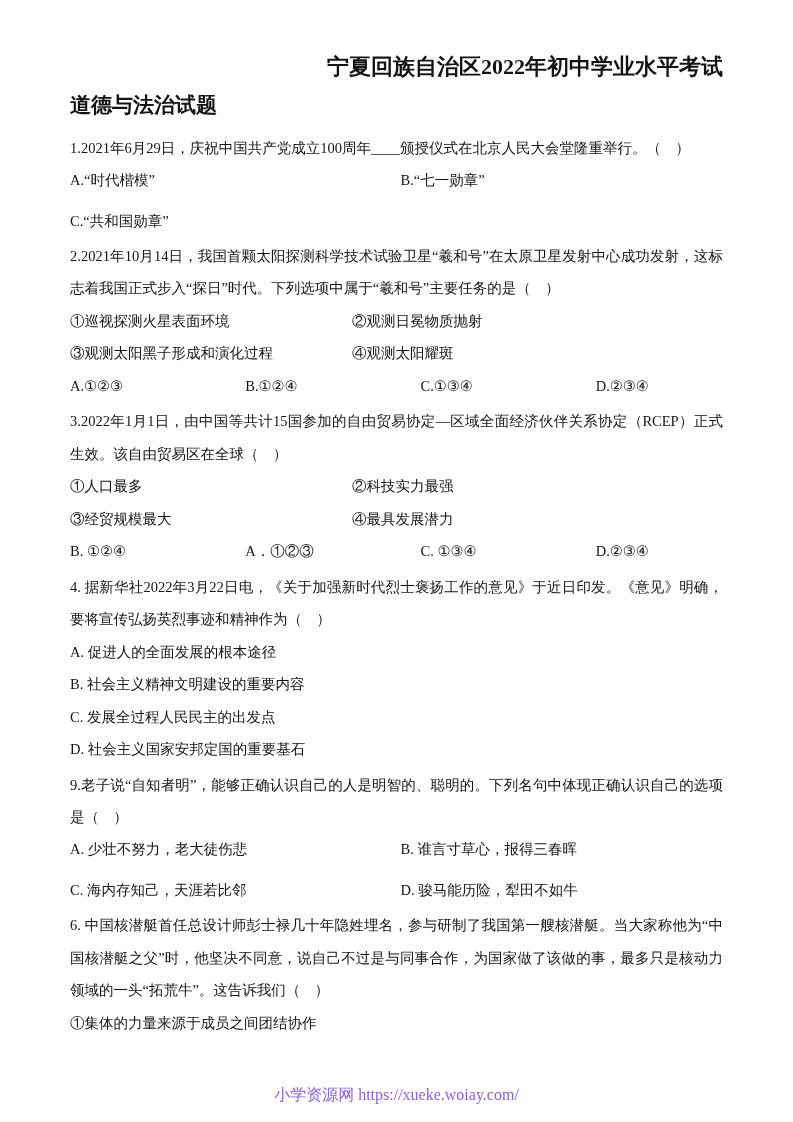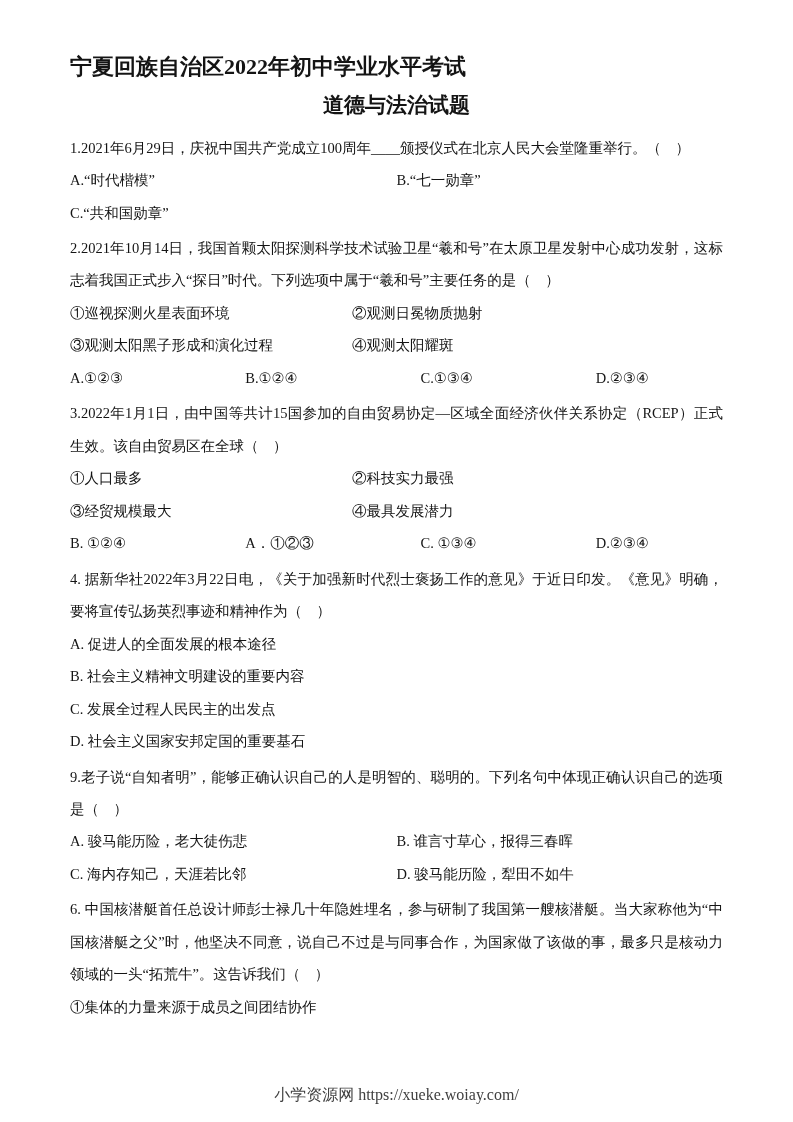--- a/index.html
+++ b/index.html
@@ -9,65 +9,64 @@
     height: 1122px;
     background: #ffffff;
     color: #141414;
     font-family: "Liberation Serif", "DejaVu Serif", serif;
     position: relative;
     overflow: hidden;
   }
   .page { padding: 50px 70px 0 70px; }
   .title {
     margin: 0;
-    text-align: left;
+    text-align: right;
     font-size: 22px;
     font-weight: 700;
     line-height: 1.55;
     font-family: Liberation Serif, serif;
   }
   .subtitle {
     margin: 6px 0 10px 0;
-    text-align: center;
     font-size: 21px;
     font-weight: 700;
     line-height: 1.5;
   }
   .section-heading {
     margin: 0;
     font-size: 16px;
     font-weight: 700;
     line-height: 2.05;
   }
   .question { margin-top: 3px; font-family: Liberation Serif, serif; }
   .stem {
     margin: 0;
     font-size: 14.5px;
     line-height: 2.24;
     text-align: justify;
   }
   .grid { display: grid; }
-  .grid-half { grid-template-columns: 1fr 1fr; }
+  .grid-half { grid-template-columns: 1fr 1fr; gap: 8px; }
   .grid-items { grid-template-columns: 43.2% 56.8%; }
   .grid-quarter { grid-template-columns: 1fr 1fr 1fr 1fr; gap: 48px; }
   .opt, .opt-line {
     margin: 0;
     font-size: 14.5px;
     line-height: 2.24;
     white-space: nowrap;
     overflow: hidden;
   }
   .footer {
     position: absolute;
     left: 0;
     right: 0;
     bottom: 16px;
     margin: 0;
     text-align: center;
-    color: #404040;
+    color: #8b5cf6;
     font-size: 16px;
     line-height: 1.4;
   }
 </style>
 </head>
 <body>
 
 <div class="page">
 
   <h1 class="title">宁夏回族自治区2022年初中学业水平考试</h1>
@@ -118,21 +117,21 @@
     <p class="stem">4. 据新华社2022年3月22日电，《关于加强新时代烈士褒扬工作的意见》于近日印发。《意见》明确，要将宣传弘扬英烈事迹和精神作为（　）</p>
     <p class="opt-line">A. 促进人的全面发展的根本途径</p>
     <p class="opt-line">B. 社会主义精神文明建设的重要内容</p>
     <p class="opt-line">C. 发展全过程人民民主的出发点</p>
     <p class="opt-line">D. 社会主义国家安邦定国的重要基石</p>
   </section>
 
   <section class="question">
     <p class="stem">9.老子说“自知者明”，能够正确认识自己的人是明智的、聪明的。下列名句中体现正确认识自己的选项是（　）</p>
     <div class="grid grid-half">
-      <span class="opt">A. 骏马能历险，老大徒伤悲</span>
+      <span class="opt">A. 少壮不努力，老大徒伤悲</span>
       <span class="opt">B. 谁言寸草心，报得三春晖</span>
       <span class="opt">C. 海内存知己，天涯若比邻</span>
       <span class="opt">D. 骏马能历险，犁田不如牛</span>
     </div>
   </section>
 
   <section class="question">
     <p class="stem">6. 中国核潜艇首任总设计师彭士禄几十年隐姓埋名，参与研制了我国第一艘核潜艇。当大家称他为“中国核潜艇之父”时，他坚决不同意，说自己不过是与同事合作，为国家做了该做的事，最多只是核动力领域的一头“拓荒牛”。这告诉我们（　）</p>
     <p class="opt-line">①集体的力量来源于成员之间团结协作</p>
   </section>

